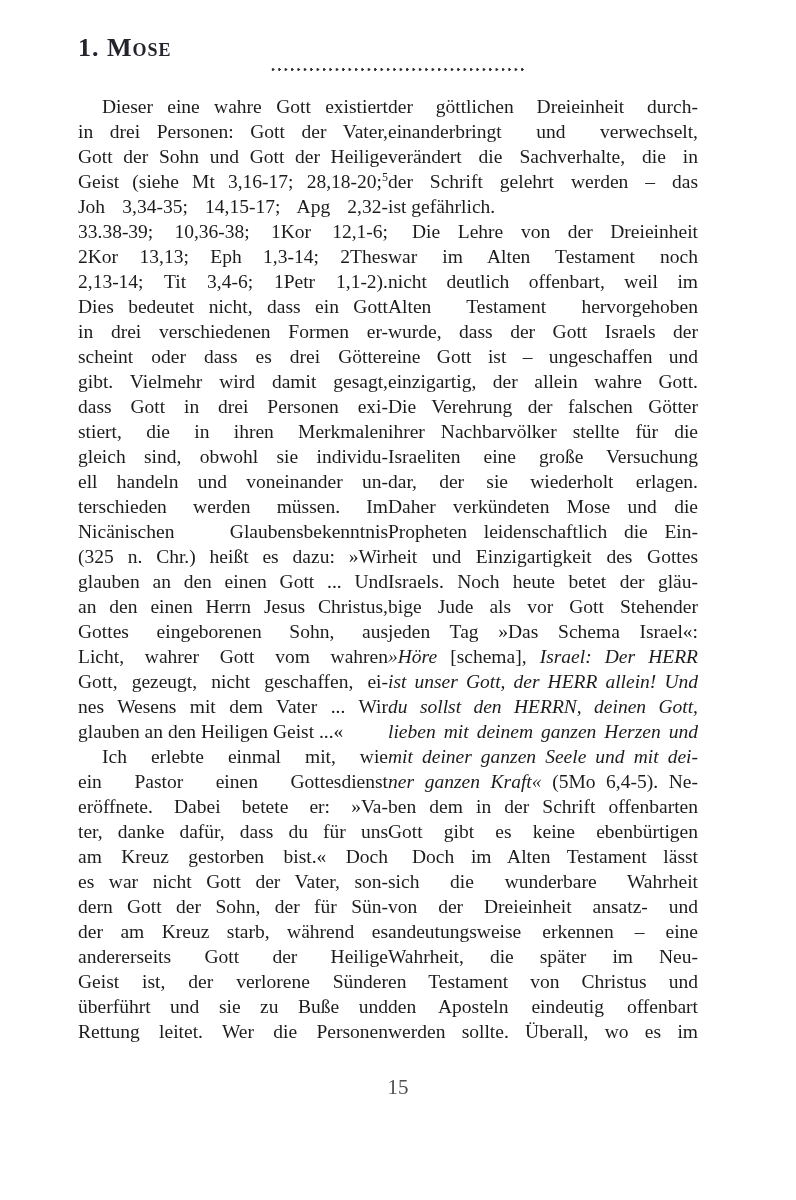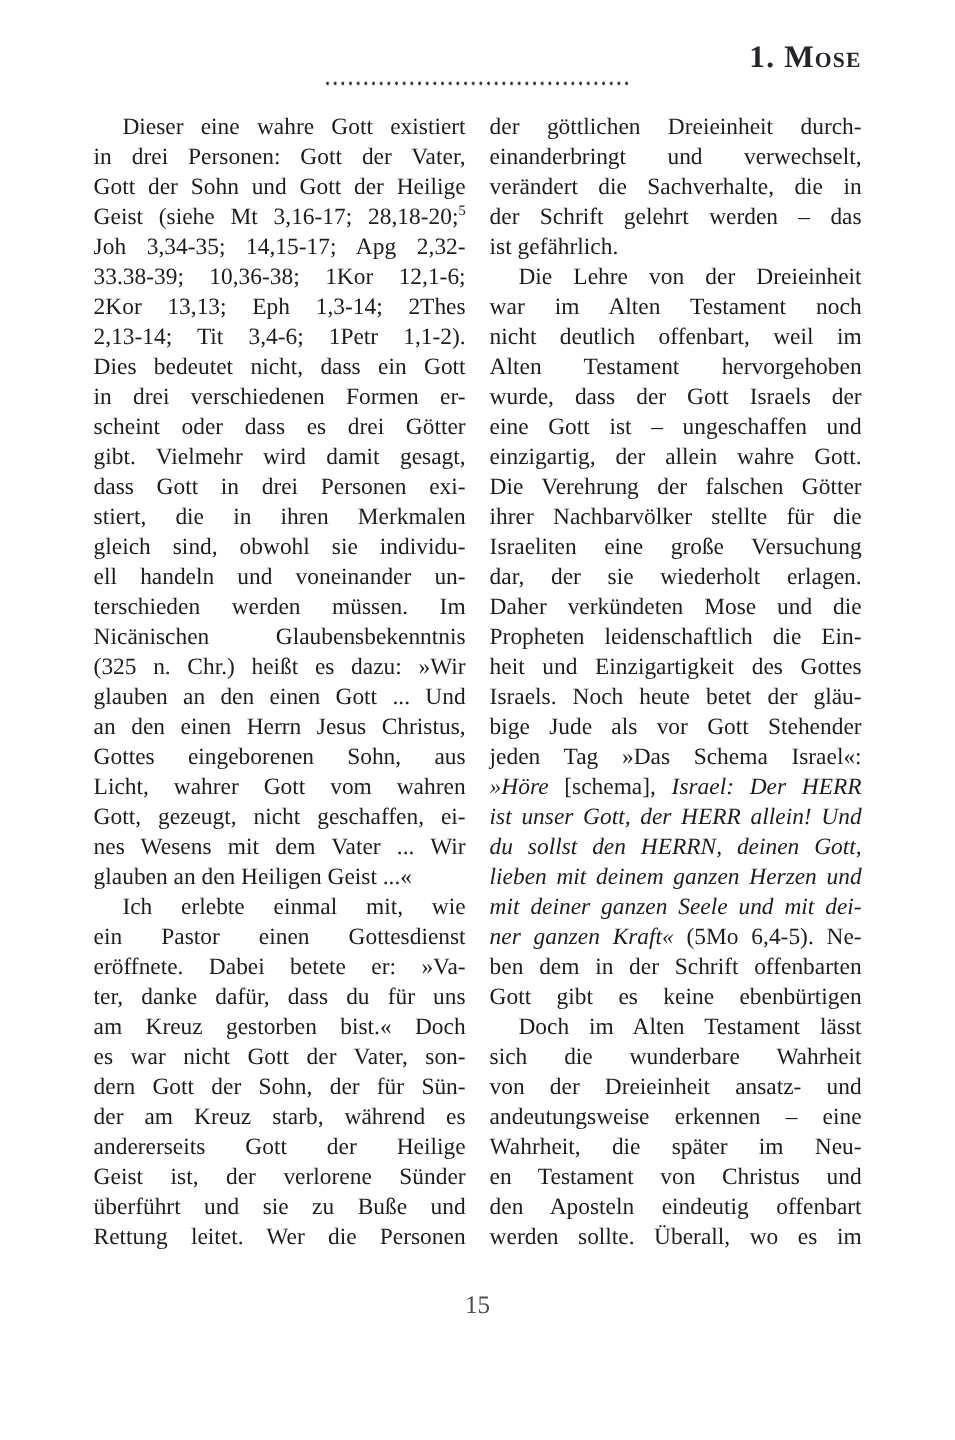--- a/index.html
+++ b/index.html
@@ -8,41 +8,40 @@
     background: #ffffff;
     font-family: "Liberation Serif", serif;
     color: #1c1c1c;
     overflow: hidden;
   }
   .page {
     box-sizing: border-box;
     width: 796px; height: 1200px;
     padding: 33px 78px 0 78px;
   }
-  .header { text-align: right; }
+  .header { text-align: left; }
   .header h1 {
     margin: 0;
     font-size: 26px;
     line-height: 30px;
     font-weight: 600;
     font-variant: small-caps;
     letter-spacing: 1px;
     color: #24242c;
   }
   .rule {
     width: 256px;
     height: 3px;
     margin: 5px auto 0 auto;
     background-image: radial-gradient(circle at 3px 1.5px, #2c2c2c 1.15px, transparent 1.45px);
     background-size: 6.4px 3px;
     background-repeat: repeat-x;
   }
   .columns {
     display: flex;
-    gap: 20px;
     margin-top: 23px;
   }
   .col { width: 310px; }
   .line {
     font-size: 19.5px;
     line-height: 25px;
     text-align: justify;
     text-align-last: justify;
     -moz-text-align-last: justify;
     white-space: normal;

